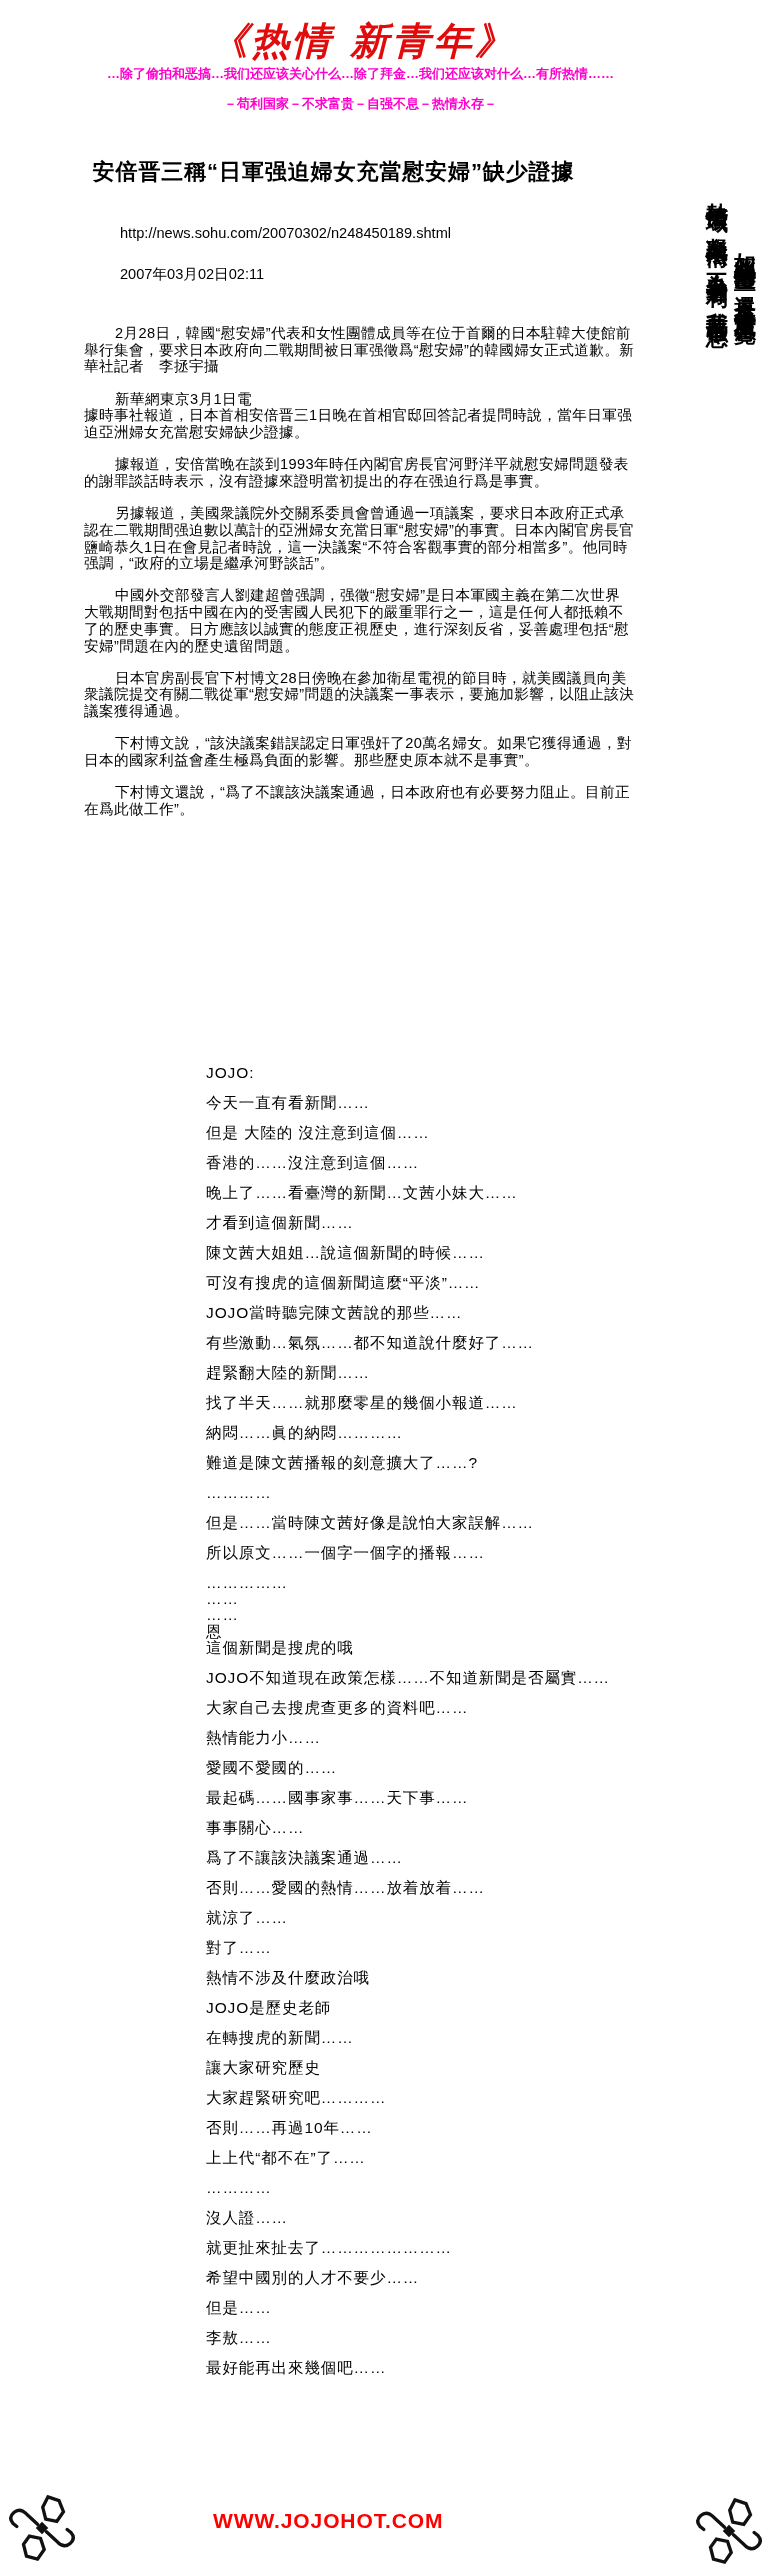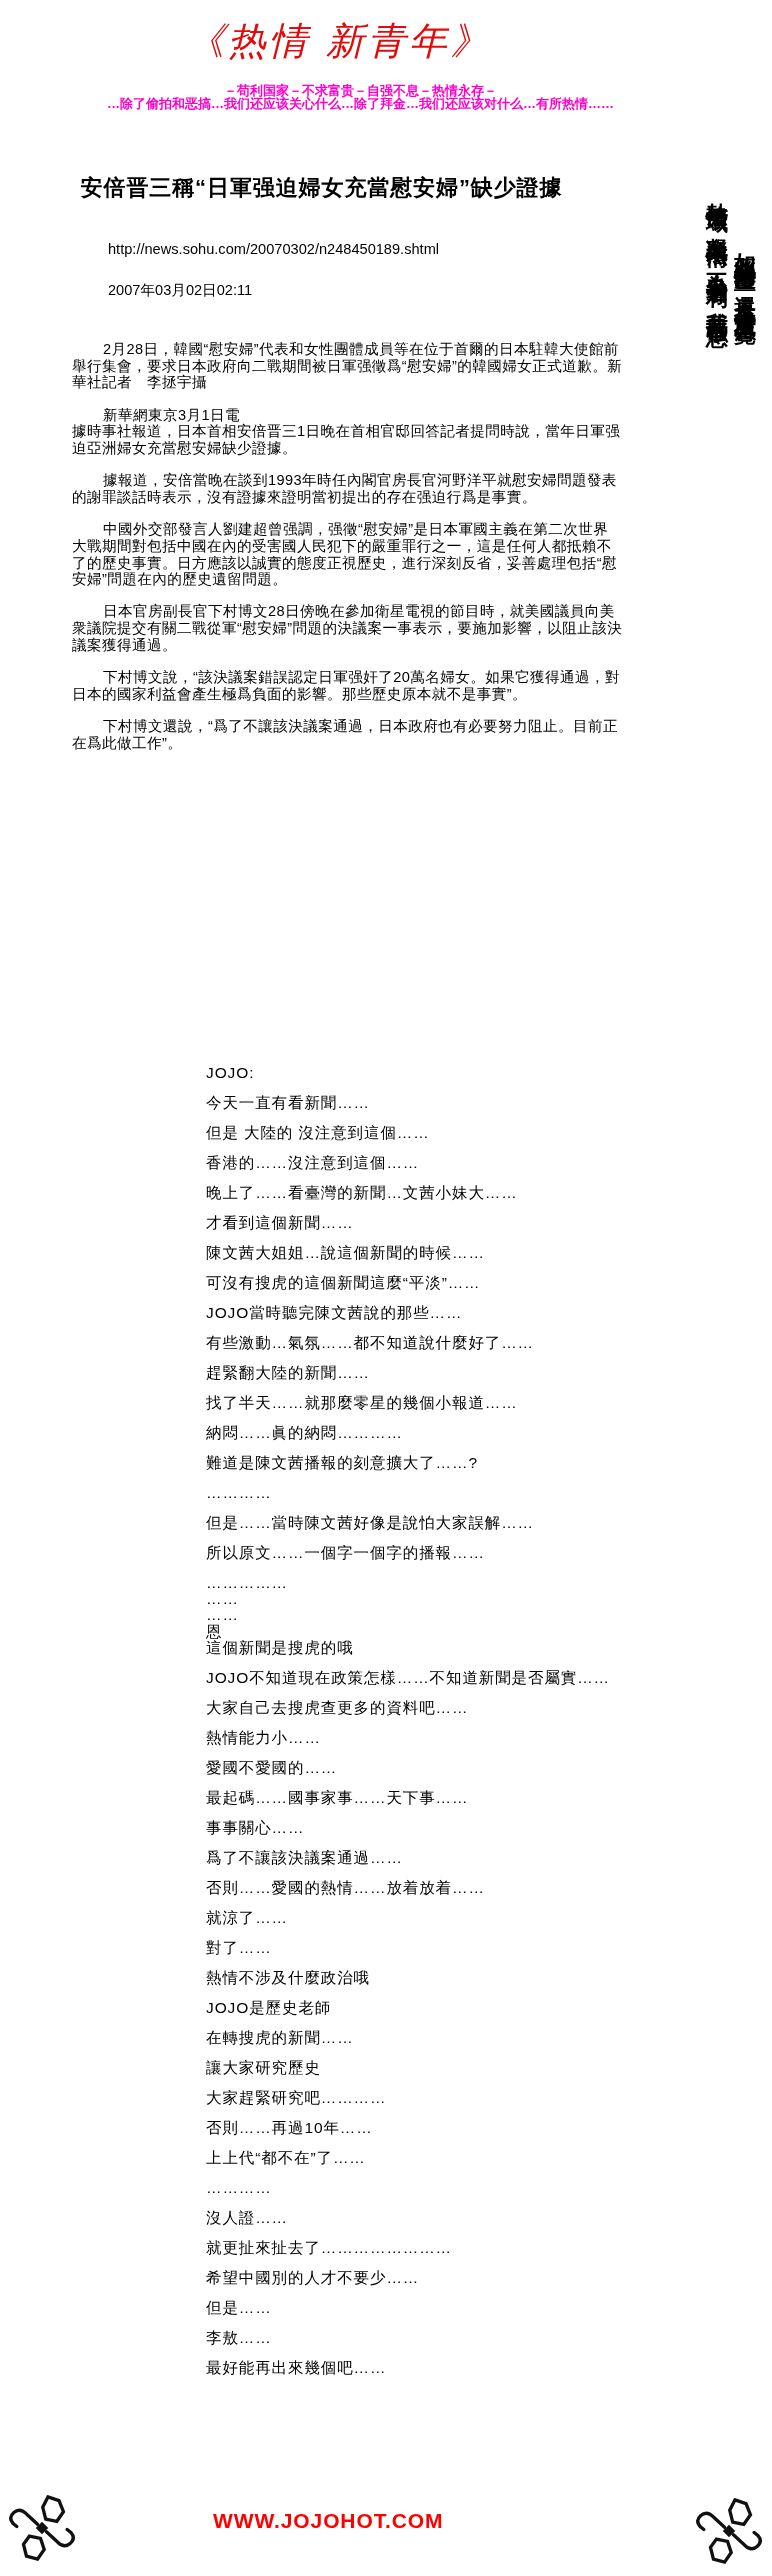--- a/index.html
+++ b/index.html
@@ -4,36 +4,36 @@
 <style>
   html,body{margin:0;padding:0;background:#ffffff;}
   .page{
     position:relative;width:773px;height:2576px;background:#fff;overflow:hidden;
     font-family:"Liberation Sans",sans-serif;color:#000;
   }
   
   .masthead{position:absolute;top:0;left:0;width:773px;}
   .mast-title{
     width:678px;text-align:center;margin:15.5px 0 0 0;
-    font-family:"DejaVu Serif",serif;font-style:italic;font-weight:normal;
-    font-size:38px;letter-spacing:3.4px;color:#e20b0b;
+    font-family:"DejaVu Serif",serif;font-style:italic;font-weight:bold;
+    font-size:38px;letter-spacing:3.4px;color:#e20b0b;padding-left:24px;
   }
   .slogan{width:721px;text-align:center;color:#ff00cc;font-weight:bold;font-size:13px;line-height:13px;margin:0;}
   .slogan1{margin-top:17px;}
   .slogan2{margin-top:0;}
   
   .vcol{
     position:absolute;writing-mode:vertical-rl;
     font-family:"Liberation Serif",serif;font-weight:bold;
     font-size:22px;letter-spacing:2.6px;color:#000;white-space:nowrap;
   }
   .vcol-outer{right:13px;top:236px;}
   .vcol-inner{right:41px;top:185px;}
   
-  .article{position:absolute;left:72px;top:157px;width:551px;margin-top:16px;}
+  .article{position:absolute;left:84px;top:157px;width:551px;}
   .article-title{
     margin:0;padding-left:8.6px;font-size:22px;font-weight:bold;letter-spacing:0.9px;color:#000;
   }
   .article-url{margin:38px 0 0 0;padding-left:36px;font-size:14.6px;}
   .article-date{margin:24px 0 0 0;padding-left:36px;font-size:14.6px;}
   .abstract{margin:15.5px 0 0 34px;width:517px;font-size:14.6px;line-height:16.7px;letter-spacing:0.4px;}
   .abstract-label{margin:0;padding-left:10.3px;}
   .abstract-text{margin:0;}
   .para{margin:0;font-size:14.6px;line-height:16.7px;letter-spacing:0.4px;}
   .indent{text-indent:31px;}
@@ -52,37 +52,38 @@
   .ornament-left{left:5.2px;top:2490px;}
   .ornament-right{left:692px;top:2493px;}
 </style>
 </head>
 <body>
 
 <div class="page">
 
   <div class="masthead">
     <div class="mast-title">《热情 新青年》</div>
+    <p class="slogan slogan2">…除了偷拍和恶搞…我们还应该关心什么…除了拜金…我们还应该对什么…有所热情……</p>
     <p class="slogan slogan1">－苟利国家－不求富贵－自强不息－热情永存－</p>
-    <p class="slogan slogan2">…除了偷拍和恶搞…我们还应该关心什么…除了拜金…我们还应该对什么…有所热情……</p>
   </div>
 
   <div class="vcol vcol-outer">如此經典的漫畫！還是拿在手中才更有感覺！</div>
   <div class="vcol vcol-inner">熱情領域！凝聚熱情！不為爭名奪利！我要自強不息！</div>
 
   <div class="article">
     <h1 class="article-title">安倍晋三稱“日軍强迫婦女充當慰安婦”缺少證據</h1>
     <p class="article-url">http://news.sohu.com/20070302/n248450189.shtml</p>
     <p class="article-date">2007年03月02日02:11</p>
     <div class="article-paragraphs">
 
     <p class="para indent gap-xl">2月28日，韓國“慰安婦”代表和女性團體成員等在位于首爾的日本駐韓大使館前舉行集會，要求日本政府向二戰期間被日軍强徵爲“慰安婦”的韓國婦女正式道歉。新華社記者　李拯宇攝</p>
         <p class="para indent gap-md">新華網東京3月1日電</p>
         <p class="para">據時事社報道，日本首相安倍晋三1日晚在首相官邸回答記者提問時說，當年日軍强迫亞洲婦女充當慰安婦缺少證據。</p>
         <p class="para indent gap-md">據報道，安倍當晚在談到1993年時任內閣官房長官河野洋平就慰安婦問題發表的謝罪談話時表示，沒有證據來證明當初提出的存在强迫行爲是事實。</p>
+        <p class="para indent gap-md">另據報道，美國衆議院外交關系委員會曾通過一項議案，要求日本政府正式承認在二戰期間强迫數以萬計的亞洲婦女充當日軍“慰安婦”的事實。日本內閣官房長官鹽崎恭久1日在會見記者時說，這一決議案“不符合客觀事實的部分相當多”。他同時强調，“政府的立場是繼承河野談話”。</p>
         <p class="para indent gap-md">中國外交部發言人劉建超曾强調，强徵“慰安婦”是日本軍國主義在第二次世界大戰期間對包括中國在內的受害國人民犯下的嚴重罪行之一，這是任何人都抵賴不了的歷史事實。日方應該以誠實的態度正視歷史，進行深刻反省，妥善處理包括“慰安婦”問題在內的歷史遺留問題。</p>
         <p class="para indent gap-md">日本官房副長官下村博文28日傍晚在參加衛星電視的節目時，就美國議員向美衆議院提交有關二戰從軍“慰安婦”問題的決議案一事表示，要施加影響，以阻止該決議案獲得通過。</p>
         <p class="para indent gap-md">下村博文說，“該決議案錯誤認定日軍强奸了20萬名婦女。如果它獲得通過，對日本的國家利益會產生極爲負面的影響。那些歷史原本就不是事實”。</p>
         <p class="para indent gap-md">下村博文還說，“爲了不讓該決議案通過，日本政府也有必要努力阻止。目前正在爲此做工作”。</p>
       </div>
   </div>
 
   <div class="jojo">
 
   <p class="line">JOJO:</p>

